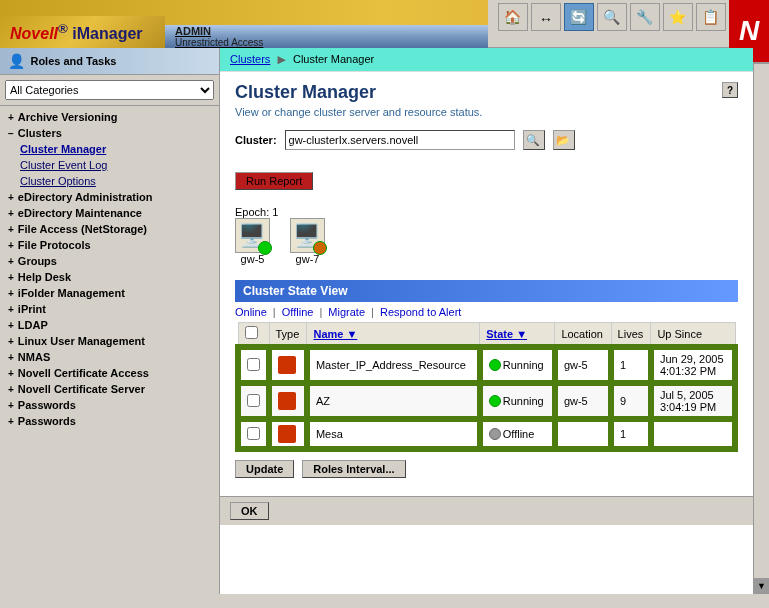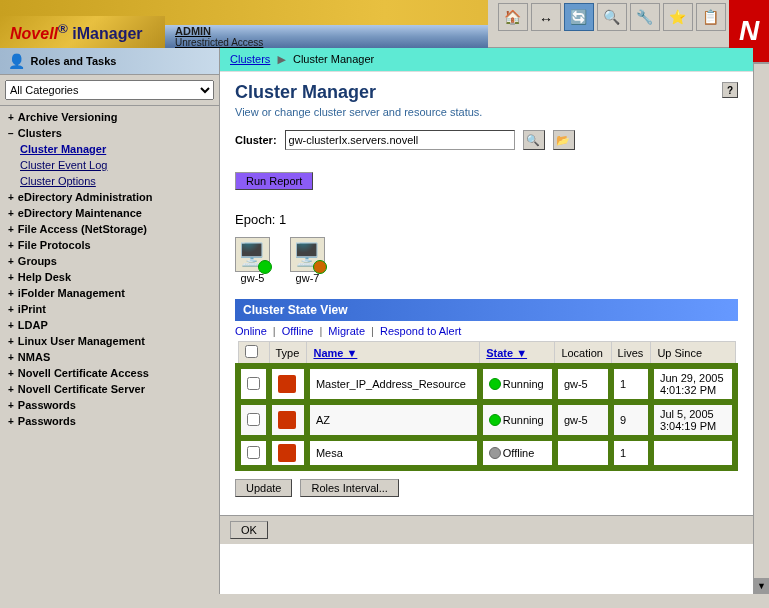--- a/index.html
+++ b/index.html
@@ -151,29 +151,29 @@
     }
     .icon-btn {
       width: 22px; height: 20px;
       background: #d4d0c8;
       border: 1px outset #999;
       cursor: pointer;
       display: flex; align-items: center; justify-content: center;
       font-size: 11px;
     }
     #run-report-btn {
-      background: #8b5cf6;
+      background: #b91c1c;
       border: 1px outset #999;
       padding: 2px 10px;
       font-size: 11px;
       cursor: pointer;
-      margin-bottom: 22px;
+      margin-bottom: 16px;
       text-align: right;
     }
-    #epoch { font-size: 13px; margin-bottom: 10px; }
+    #epoch { font-size: 11px; }
 
     #nodes-row {
       display: flex;
       gap: 20px;
       margin-bottom: 15px;
       align-items: flex-end;
     }
     .node-item {
       display: flex;
       flex-direction: column;
@@ -249,20 +249,21 @@
       padding: 8px 0;
       display: flex;
       gap: 8px;
     }
     .footer-btn {
       background: #d4d0c8;
       border: 1px outset #999;
       padding: 2px 10px;
       font-size: 11px;
       cursor: pointer;
+      font-weight: bold;
     }
 
     #bottom-bar {
       padding: 5px 10px;
       border-top: 1px solid #999;
       display: flex;
       gap: 8px;
       background: #d4d0c8;
       position: sticky;
       bottom: 0;

